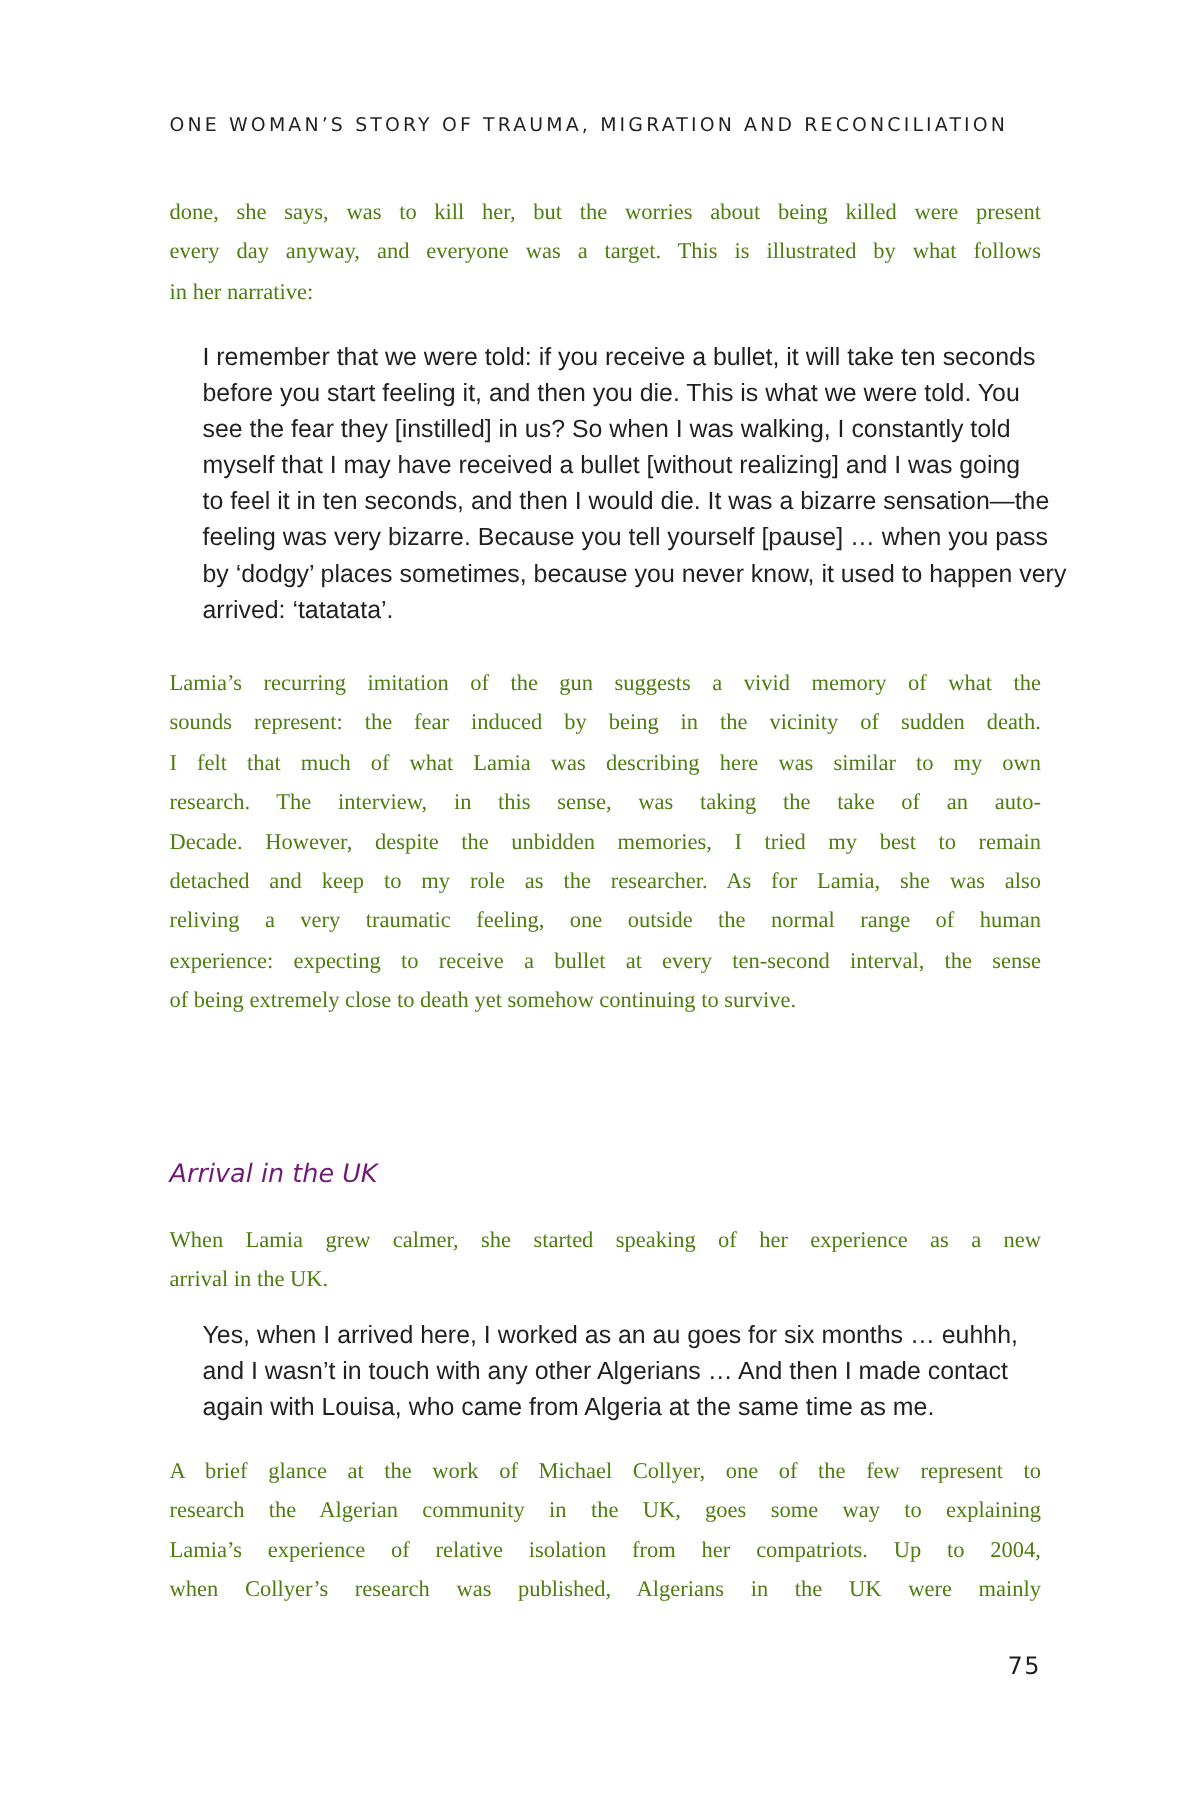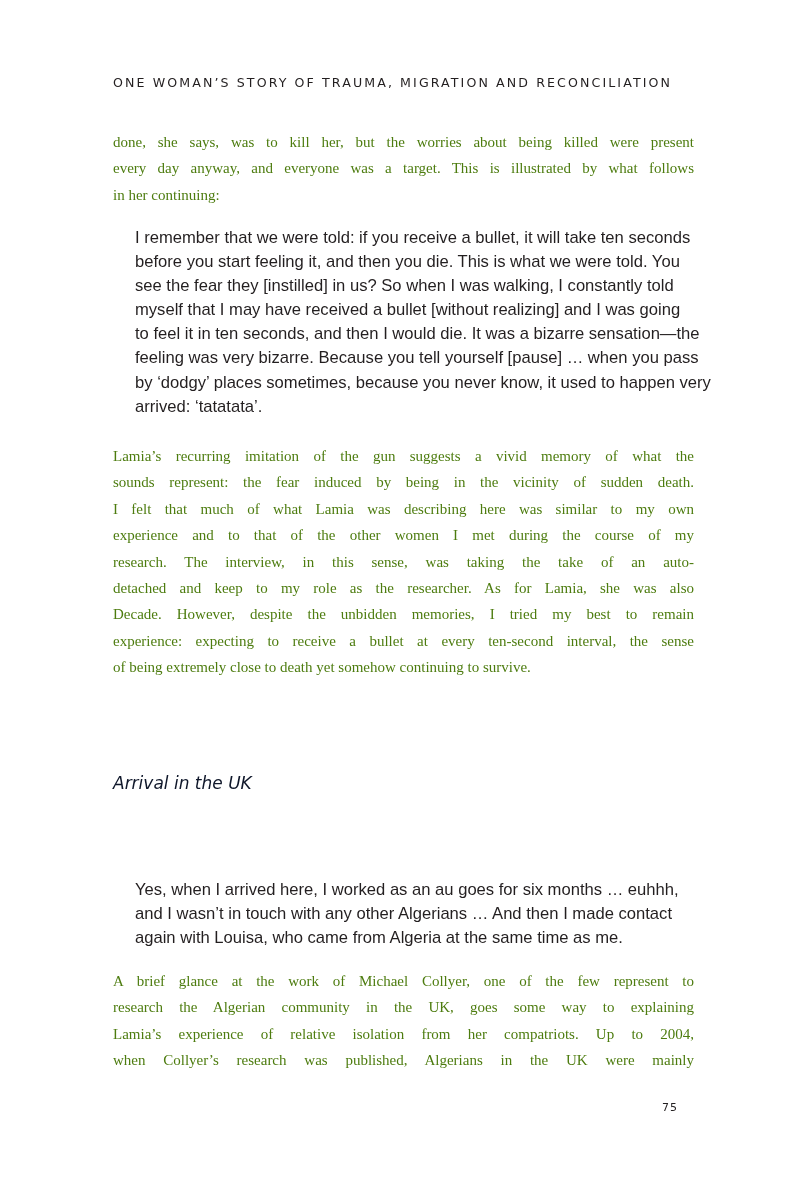--- a/index.html
+++ b/index.html
@@ -19,62 +19,66 @@
       font-family: Liberation Sans, sans-serif; font-size: 16.6px; line-height: 24.1px;
       text-align: justify; margin: 0; position: absolute; left: 22px; width: 537px;
       color: #231f20;
     }
     .line { display: block; text-align: justify; text-align-last: justify; white-space: nowrap; overflow: visible; height: 1em; }
     .body-text .line { height: 26.4px; }
     .quote .line { height: 24.1px; }
     .line.last { text-align-last: left; }
     .section-heading {
       position: absolute; left: 0; top: 773px;
-      font-family: "DejaVu Sans", sans-serif; font-style: italic; font-size: 17px; color: #0f172a;
+      font-family: "DejaVu Sans", sans-serif; font-style: italic; font-size: 17px; color: #701a75;
     }
     .folio {
-      position: absolute; right: 16px; top: 1101px;
-      font-family: "DejaVu Sans", sans-serif; font-size: 11px; letter-spacing: 1px; color: #231f20;
+      position: absolute; right: 0; top: 1101px;
+      font-family: "DejaVu Sans", sans-serif; font-size: 16px; letter-spacing: 1px; color: #231f20;
     }
   </style>
 </head>
 <body>
 
 <div class="page">
   <div class="running-head">One Woman’s Story of Trauma, Migration and Reconciliation</div>
 
   <p class="body-text" style="top:129px">
       <span class="line">done, she says, was to kill her, but the worries about being killed were present</span>
       <span class="line">every day anyway, and everyone was a target. This is illustrated by what follows</span>
-      <span class="line last">in her continuing:</span>
+      <span class="line last">in her narrative:</span>
     </p>
   <div class="quote" style="top:226px">
       <span class="line">I remember that we were told: if you receive a bullet, it will take ten seconds</span>
       <span class="line">before you start feeling it, and then you die. This is what we were told. You</span>
       <span class="line">see the fear they [instilled] in us? So when I was walking, I constantly told</span>
       <span class="line">myself that I may have received a bullet [without realizing] and I was going</span>
       <span class="line">to feel it in ten seconds, and then I would die. It was a bizarre sensation—the</span>
       <span class="line">feeling was very bizarre. Because you tell yourself [pause] … when you pass</span>
       <span class="line">by ‘dodgy’ places sometimes, because you never know, it used to happen very</span>
       <span class="line last">arrived: ‘tatatata’.</span>
     </div>
   <p class="body-text" style="top:443px">
       <span class="line">Lamia’s recurring imitation of the gun suggests a vivid memory of what the</span>
       <span class="line">sounds represent: the fear induced by being in the vicinity of sudden death.</span>
       <span class="line">I felt that much of what Lamia was describing here was similar to my own</span>
-      <span class="line">experience and to that of the other women I met during the course of my</span>
       <span class="line">research. The interview, in this sense, was taking the take of an auto-</span>
+      <span class="line">Decade. However, despite the unbidden memories, I tried my best to remain</span>
       <span class="line">detached and keep to my role as the researcher. As for Lamia, she was also</span>
-      <span class="line">Decade. However, despite the unbidden memories, I tried my best to remain</span>
+      <span class="line">reliving a very traumatic feeling, one outside the normal range of human</span>
       <span class="line">experience: expecting to receive a bullet at every ten-second interval, the sense</span>
       <span class="line last">of being extremely close to death yet somehow continuing to survive.</span>
     </p>
 
   <div class="section-heading">Arrival in the UK</div>
 
+  <p class="body-text" style="top:814px">
+      <span class="line">When Lamia grew calmer, she started speaking of her experience as a new</span>
+      <span class="line last">arrival in the UK.</span>
+    </p>
   <div class="quote" style="top:878px">
       <span class="line">Yes, when I arrived here, I worked as an au goes for six months … euhhh,</span>
       <span class="line">and I wasn’t in touch with any other Algerians … And then I made contact</span>
       <span class="line last">again with Louisa, who came from Algeria at the same time as me.</span>
     </div>
   <p class="body-text" style="top:968px">
       <span class="line">A brief glance at the work of Michael Collyer, one of the few represent to</span>
       <span class="line">research the Algerian community in the UK, goes some way to explaining</span>
       <span class="line">Lamia’s experience of relative isolation from her compatriots. Up to 2004,</span>
       <span class="line">when Collyer’s research was published, Algerians in the UK were mainly</span>

